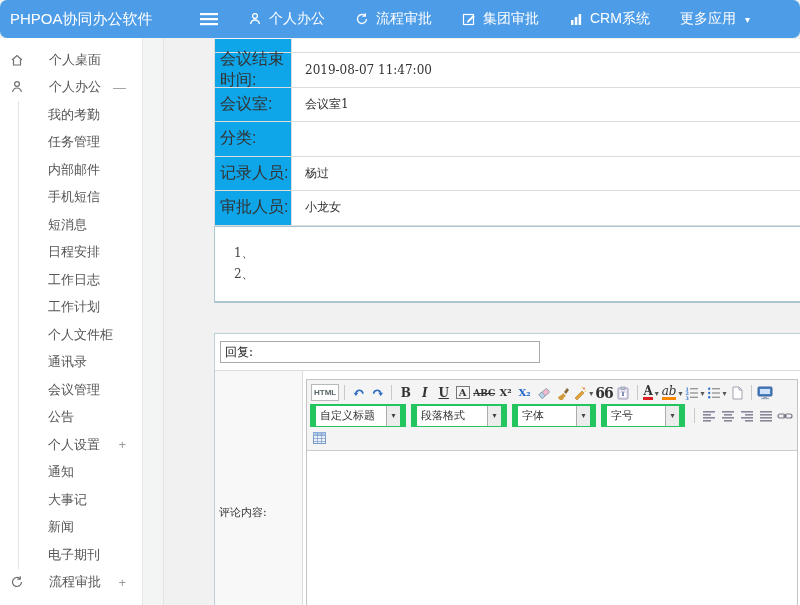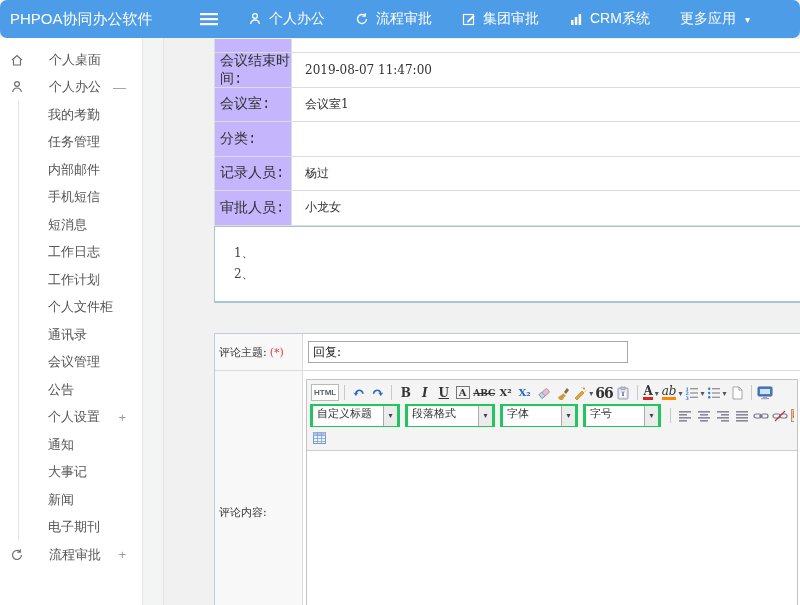--- a/index.html
+++ b/index.html
@@ -22,22 +22,22 @@
   .side-item{height:27.5px;display:flex;align-items:center;cursor:pointer;position:relative;}
   .side-item.top{padding-left:9px;}
   .sicon{width:15px;height:15px;margin-right:1px;display:flex;align-items:center;justify-content:center;color:#6f6f6f;flex:none;}
   .slabel{margin-left:24px;white-space:nowrap;}
   .side-sub{margin-left:18px;border-left:1px solid #e4e4e4;}
   .side-item.sub{padding-left:5px;}
   .toggle{position:absolute;right:16px;color:#9a9a9a;font-size:13px;line-height:1;}
   
   .t1{position:absolute;left:50px;top:1px;width:640px;background:#fff;border-left:1px solid #dcdcdc;}
   .trow{display:flex;border-bottom:1px solid #dcdcdc;}
-  .trow .lab{width:71px;flex:none;background:#c4b5fd;border-right:1px solid #dcdcdc;display:flex;
-             align-items:center;padding-left:5px;font-family:Liberation Mono, monospace;font-size:14px;color:#333;}
+  .trow .lab{width:71px;flex:none;background:#0ea5e9;border-right:1px solid #dcdcdc;display:flex;
+             align-items:center;padding-left:5px;font-family:Liberation Sans, sans-serif;font-size:16px;color:#333;}
   .trow .val{flex:1;display:flex;align-items:center;padding-left:13px;background:#fff;
              font-family:"DejaVu Serif",serif;font-size:12px;color:#333;}
   .t1 .partial{height:13px;}
   .t1 .main{height:33.5px;}
   
   .notes{position:absolute;left:50px;top:188px;width:640px;height:77px;box-sizing:border-box;
          background:#fff;border:1px solid #a9c6d2;border-bottom-width:2px;padding:16px 0 0 19px;
          font-family:"DejaVu Serif",serif;font-size:12px;color:#444;}
   .notes div{line-height:21px;}
   
@@ -60,21 +60,21 @@
   .tsep{width:1px;height:15px;background:#c9c9c9;margin:0 4px;flex:none;}
   .tb.htmlbtn{font-family:"Liberation Sans",sans-serif;font-size:8px;color:#566;border:1px solid #b8b8b8;background:#fff;padding:0 2px;height:15px;}
   .tb.arrow{color:#2d6bbf;font-size:15px;}
   .tb .u{text-decoration:underline;}
   .tb .boxA{border:1px solid #777;font-size:10px;padding:0 2px;line-height:11px;}
   .tb .strike{text-decoration:line-through;font-size:9px;}
   .tb .fc{border-bottom:3px solid #d22;line-height:11px;}
   .tb .hl{border-bottom:3px solid #f80;line-height:11px;font-weight:normal;font-style:italic;}
   .tb .dcaret{font-size:8px;color:#555;margin-left:2px;}
   .tb.quote{font-size:14px;letter-spacing:-1px;}
-  .tselect{display:inline-flex;height:20px;border:3px solid #22c55e;background:#fff;
+  .tselect{display:inline-flex;align-items:center;height:20px;border:6px solid #22c55e;background:#fff;
            margin-right:5px;cursor:pointer;flex:none;}
   .tsel-label{padding:0 4px;font-family:"DejaVu Serif",serif;font-size:11px;color:#333;white-space:nowrap;overflow:hidden;}
   .tsel-caret{width:13px;height:100%;border-left:1px solid #ababab;background:#ececec;display:flex;
               align-items:center;justify-content:center;font-size:8px;color:#444;flex:none;}
   .w1 .tsel-label{width:62px;} .w2 .tsel-label{width:62px;} .w3 .tsel-label{width:50px;} .w4 .tsel-label{width:50px;}
   .edit-area{height:230px;background:#fff;}
 </style>
 </head>
 <body>
 
@@ -156,20 +156,23 @@
       <div class="side-item sub">
           <span class="slabel">内部邮件</span>
         </div>
       <div class="side-item sub">
           <span class="slabel">手机短信</span>
         </div>
       <div class="side-item sub">
           <span class="slabel">短消息</span>
         </div>
       <div class="side-item sub">
+          <span class="slabel">日程安排</span>
+        </div>
+      <div class="side-item sub">
           <span class="slabel">工作日志</span>
         </div>
       <div class="side-item sub">
           <span class="slabel">工作计划</span>
         </div>
       <div class="side-item sub">
           <span class="slabel">个人文件柜</span>
         </div>
       <div class="side-item sub">
           <span class="slabel">通讯录</span>
@@ -239,24 +242,20 @@
       </div>
     </div>
 
     <div class="notes">
       <div>1、</div>
       <div>2、</div>
     </div>
 
     <div class="t2">
       <div class="subject-row">
-        <div class="lab2">
-          <span>评论主题:</span>
-          <span class="req">(*)</span>
-        </div>
         <div class="subject-cell">
           <input class="subject-input" type="text" value="回复:" style="">
         </div>
       </div>
       <div class="content-row">
         <div class="lab2">评论内容:</div>
         <div class="content-cell">
           <div class="editor">
             <div class="toolbar">
               <div class="tbrow">

